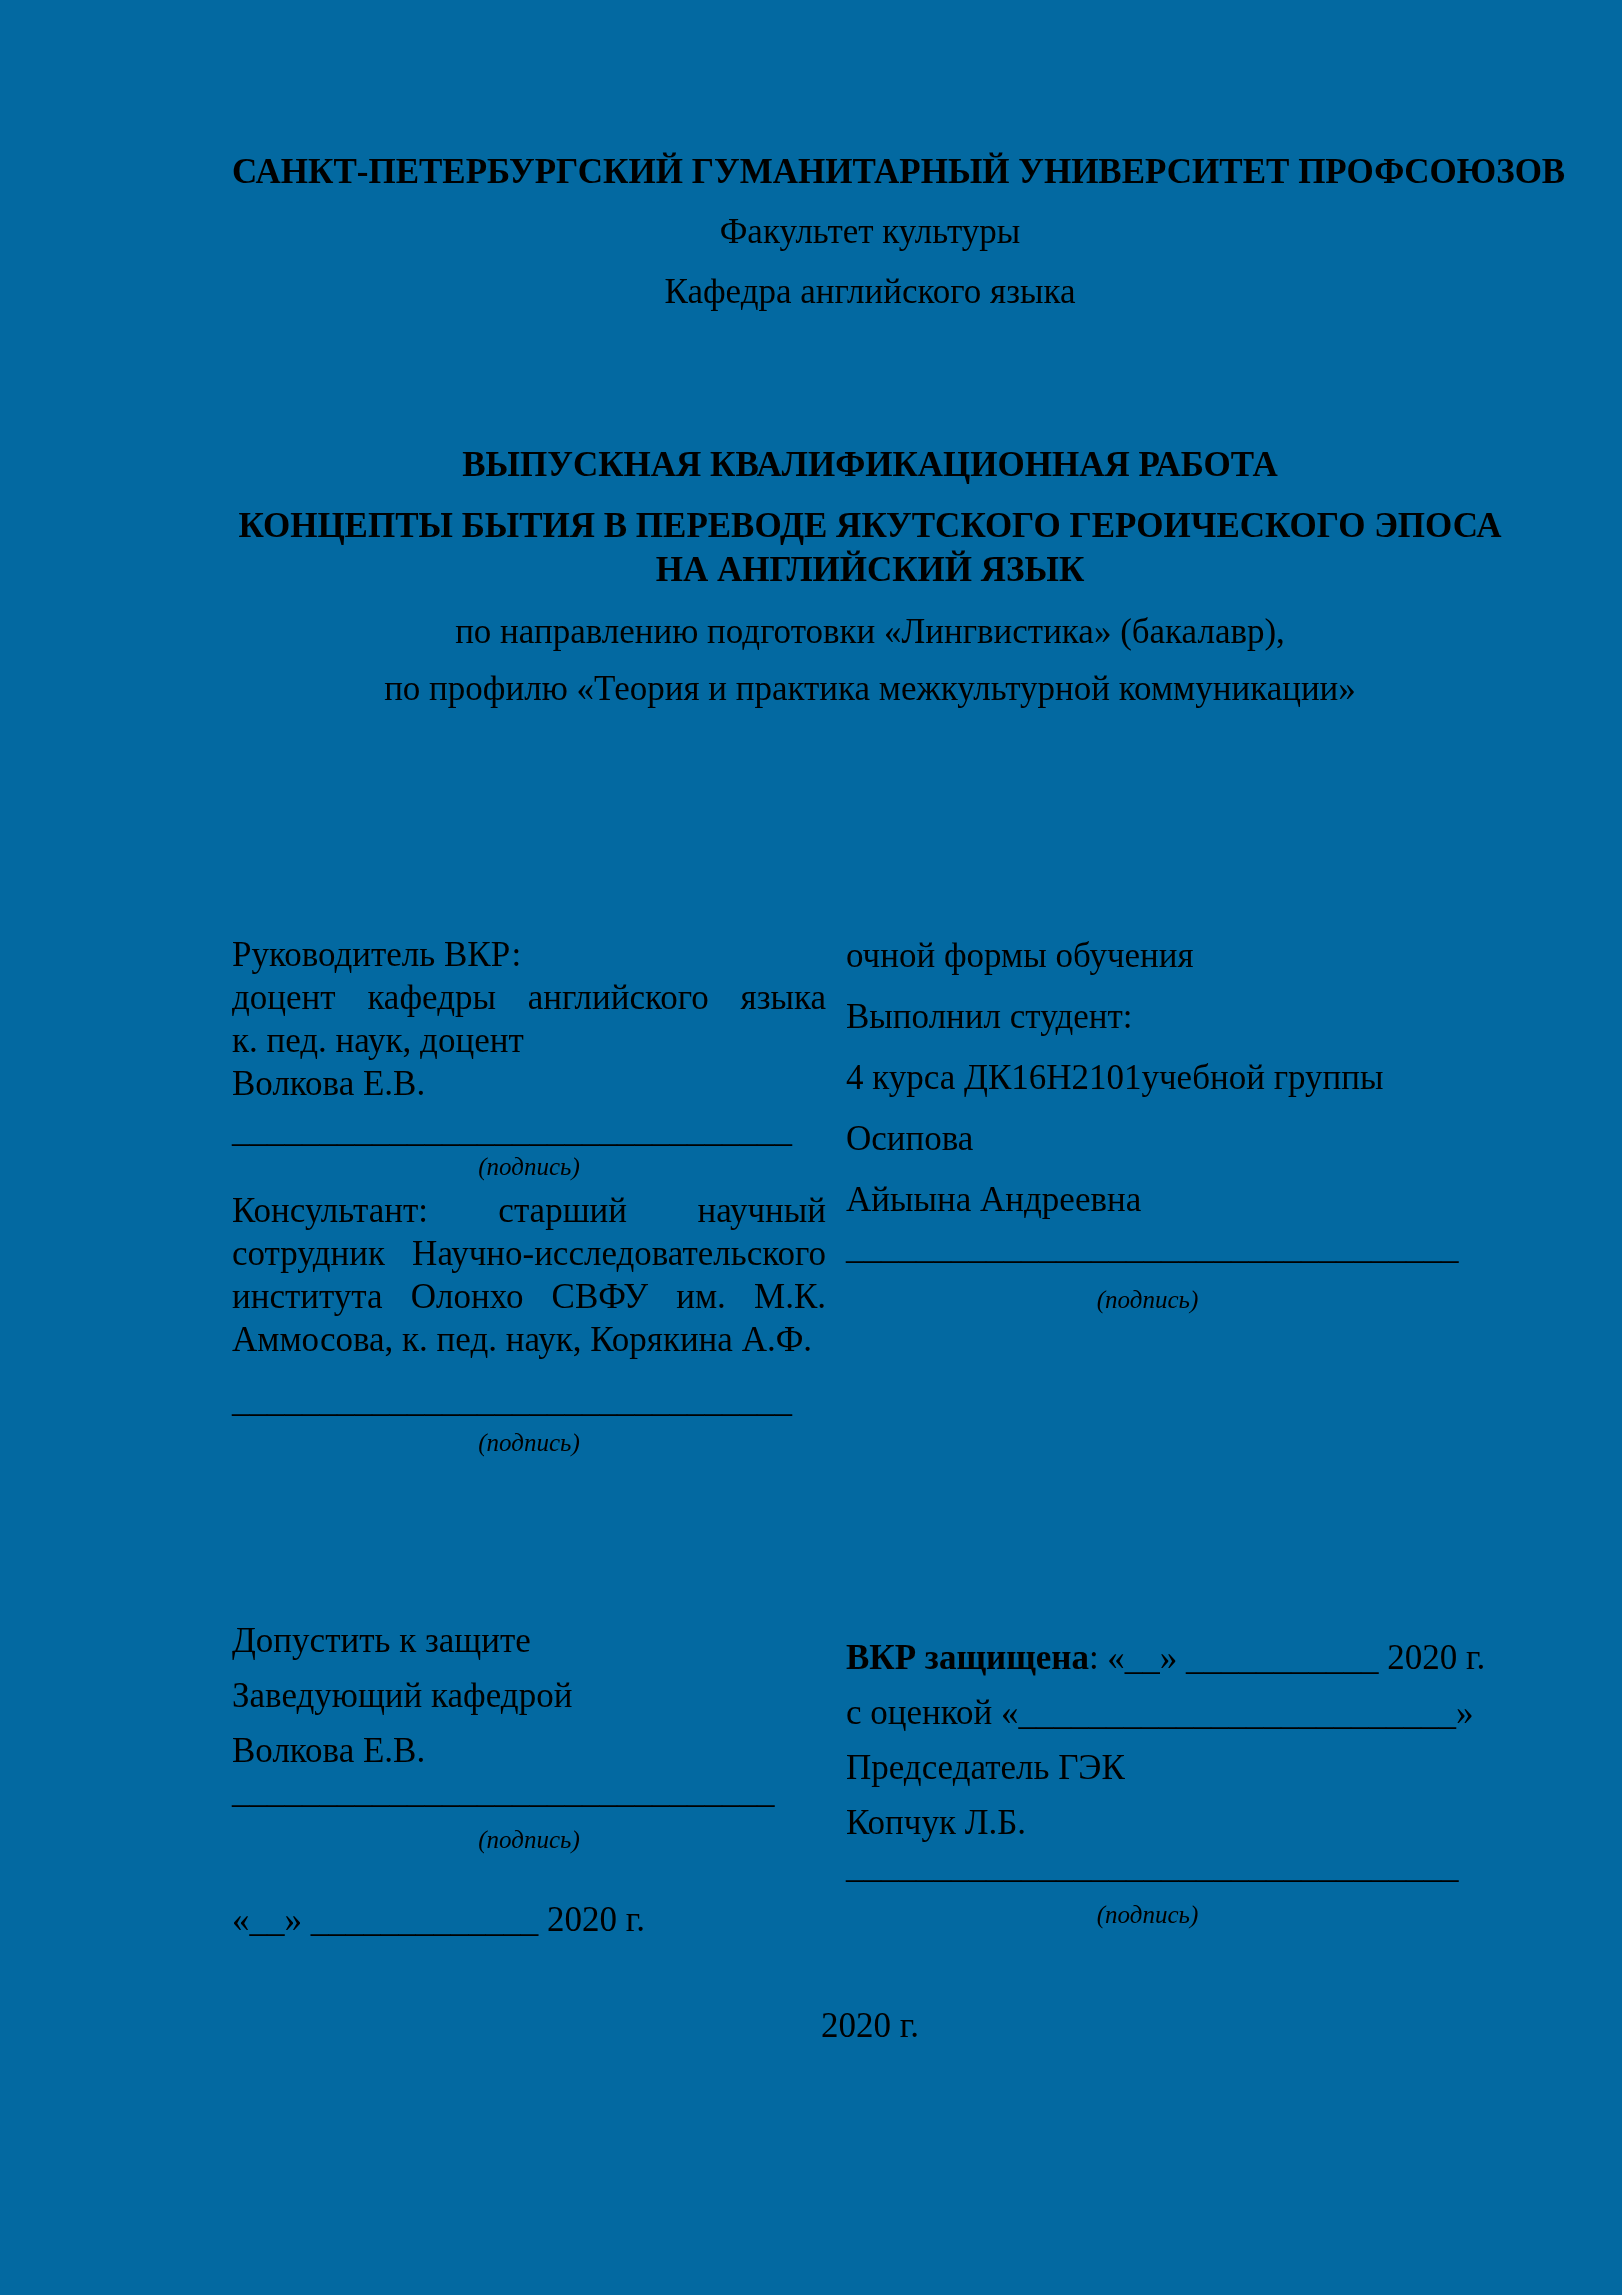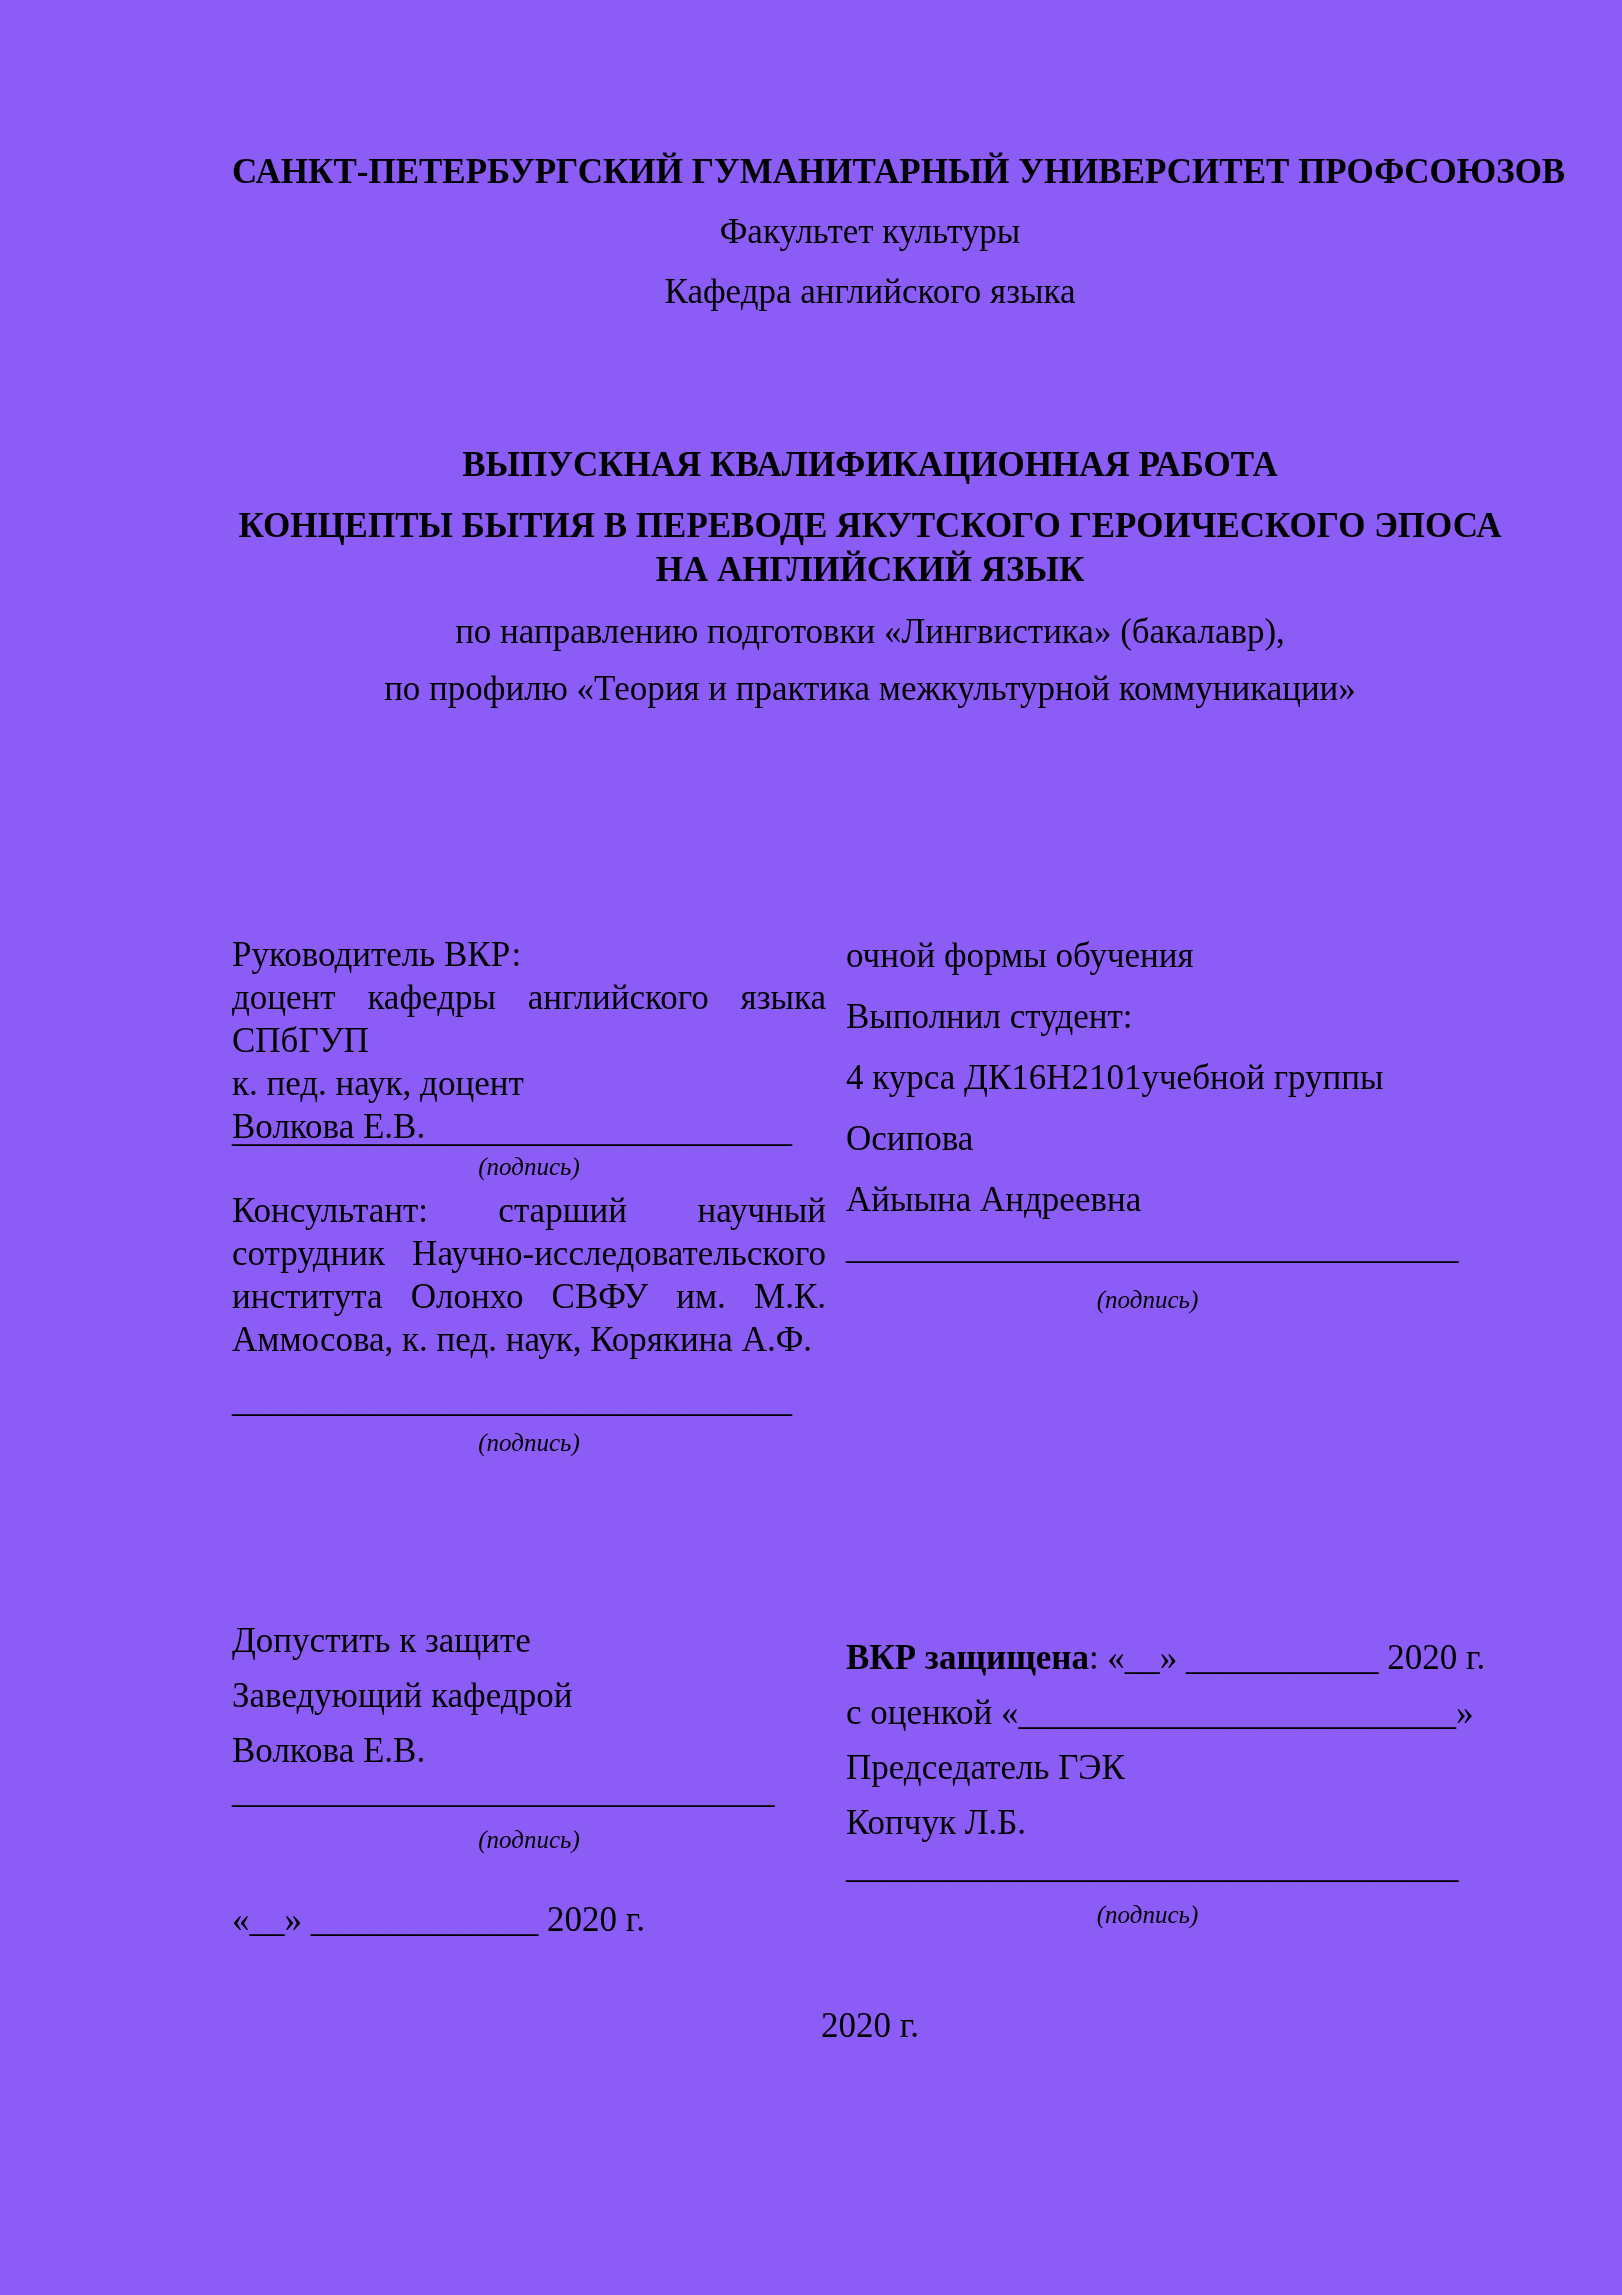--- a/index.html
+++ b/index.html
@@ -4,21 +4,21 @@
 <style>
   html, body {
     margin: 0;
     padding: 0;
     background: #ffffff;
   }
   .page {
     position: relative;
     width: 1623px;
     height: 2295px;
-    background: #8b5cf6;
+    background: #0369a1;
     color: #000000;
     font-family: "Liberation Serif", "DejaVu Serif", serif;
     font-size: 35px;
     overflow: hidden;
   }
   .abs { position: absolute; }
   .c   { text-align: center; }
   .b   { font-weight: bold; }
   .nw  { white-space: nowrap; }
   .lh55 { line-height: 43px; }
@@ -60,21 +60,20 @@
     <div>КОНЦЕПТЫ БЫТИЯ В ПЕРЕВОДЕ ЯКУТСКОГО ГЕРОИЧЕСКОГО ЭПОСА</div>
     <div>НА АНГЛИЙСКИЙ ЯЗЫК</div>
   </div>
 
   <div class="abs c lh76 nw" style="left:232px; top:602px; width:1276px;">по направлению подготовки «Лингвистика» (бакалавр),</div>
   <div class="abs c lh76 nw" style="left:232px; top:659px; width:1276px;">по профилю «Теория и практика межкультурной коммуникации»</div>
 
   <div class="abs lh55" style="left:232px; top:933px; width:594px;">
     <div class="nw">Руководитель ВКР:</div>
     <div class="stretch">доцент кафедры английского языка</div>
-    <div class="nw">СПбГУП</div>
     <div class="nw">к. пед. наук, доцент</div>
     <div class="nw">Волкова Е.В.</div>
   </div>
   <div class="abs sigline" style="left:232px; top:1108px; width:594px;">________________________________</div>
   <div class="abs cap" style="left:232px; top:1145px; width:594px;">(подпись)</div>
 
   <div class="abs lh55" style="left:232px; top:1189px; width:594px;">
     <div class="stretch">Консультант: старший научный</div>
     <div class="stretch">сотрудник Научно-исследовательского</div>
     <div class="stretch">института Олонхо СВФУ им. М.К.</div>

